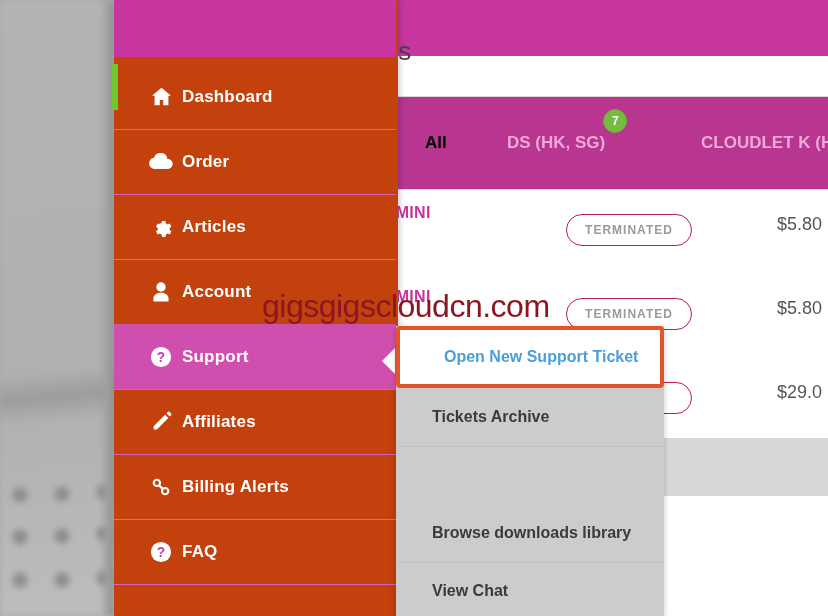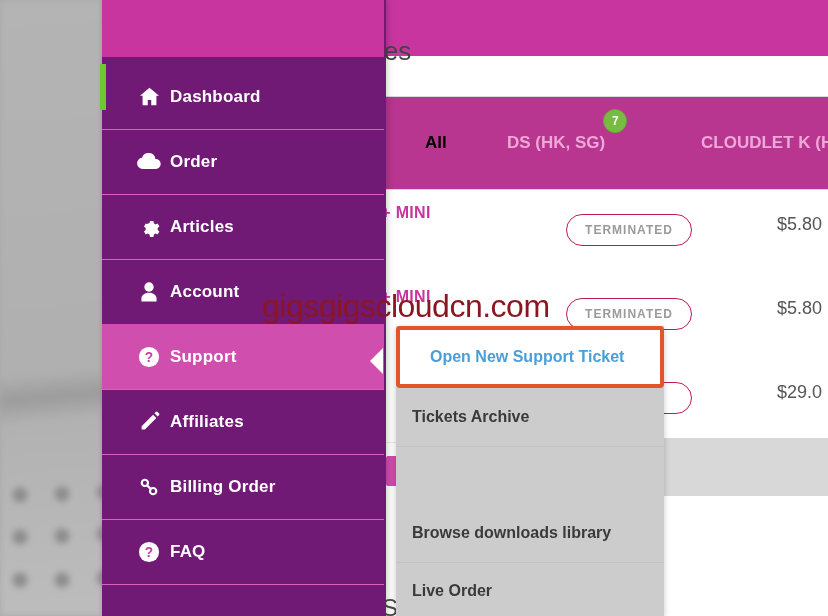--- a/index.html
+++ b/index.html
@@ -146,22 +146,22 @@
     display:flex;align-items:center;gap:10px;
     color:#4b4b4b;font-size:24px;white-space:nowrap;
   }
   #ticket-icon{
     width:26px;height:19px;border:3px solid #555;border-radius:3px;
     display:inline-block;
   }
 
   
   #sidebar{
-    position:absolute;left:102px;top:0;width:284px;height:616px;
-    background:#701a75;
+    position:absolute;left:114px;top:0;width:284px;height:616px;
+    background:#c2410c;
     box-shadow:2px 0 6px rgba(0,0,0,.18);
   }
   #sidebar-top{
     position:absolute;left:0;top:0;width:282px;height:57px;
     background:#c8359f;
   }
   .nav-item{
     position:absolute;left:0;width:282px;height:65px;
     border-bottom:1px solid #d862b8;
     display:flex;align-items:center;cursor:pointer;
@@ -188,27 +188,27 @@
     position:absolute;left:396px;top:326px;width:268px;height:290px;
     background:#cccccc;
     box-shadow:0 2px 6px rgba(0,0,0,.22);
   }
   .dd-item{
     position:absolute;left:0;width:268px;height:58px;
     display:flex;align-items:center;
     color:#3a3a3a;font-size:16px;font-weight:bold;cursor:pointer;
     border-bottom:1px solid #c2c2c2;
   }
-  .dd-item span{margin-left:16px;}
+  .dd-item span{margin-left:36px;}
   #dd-0{
     top:0;height:62px;background:#ffffff;border:4px solid #e2552a;
     box-sizing:border-box;border-radius:4px;
     color:#4a9fd8;
   }
-  #dd-0 span{margin-left:30px;}
+  #dd-0 span{margin-left:44px;}
   #dd-1{top:62px;}
   #dd-2{top:120px;}
   #dd-3{top:178px;}
   #dd-4{top:236px;border-bottom:none;}
 
   
   #watermark{
     position:absolute;left:262px;top:288px;
     color:#8b1622;font-size:32px;letter-spacing:-0.5px;
     white-space:nowrap;
@@ -355,21 +355,21 @@
   <div class="nav-item" style="top:454px">
     <span class="nav-ic">
       <svg width="22" height="22" viewBox="0 0 24 24">
           <g fill="none" stroke="#fff" stroke-width="2.4">
             <circle cx="7.5" cy="7.5" r="3.4"></circle>
             <circle cx="16.5" cy="16.5" r="3.4"></circle>
             <path d="M10 10.5 14 14"></path>
           </g>
         </svg>
     </span>
-    <span class="nav-lb">Billing Order</span>
+    <span class="nav-lb">Billing Alerts</span>
   </div>
 
   <div class="nav-item" style="top:519px">
     <span class="nav-ic">
       <svg width="22" height="22" viewBox="0 0 24 24">
           <circle cx="12" cy="12" r="11" fill="#fff"></circle>
           <text x="12" y="17.5" font-size="15" font-family="Liberation Sans, sans-serif" font-weight="bold" text-anchor="middle" fill="#cb3aa5">?</text>
         </svg>
     </span>
     <span class="nav-lb">FAQ</span>
@@ -382,17 +382,17 @@
   <div class="dd-item" id="dd-0">
     <span>Open New Support Ticket</span>
   </div>
   <div class="dd-item" id="dd-1">
     <span>Tickets Archive</span>
   </div>
   <div class="dd-item" id="dd-3">
     <span>Browse downloads library</span>
   </div>
   <div class="dd-item" id="dd-4">
-    <span>Live Order</span>
+    <span>View Chat</span>
   </div>
 </div>
 
 <div id="watermark">gigsgigscloudcn.com</div>
 
 </body></html>

